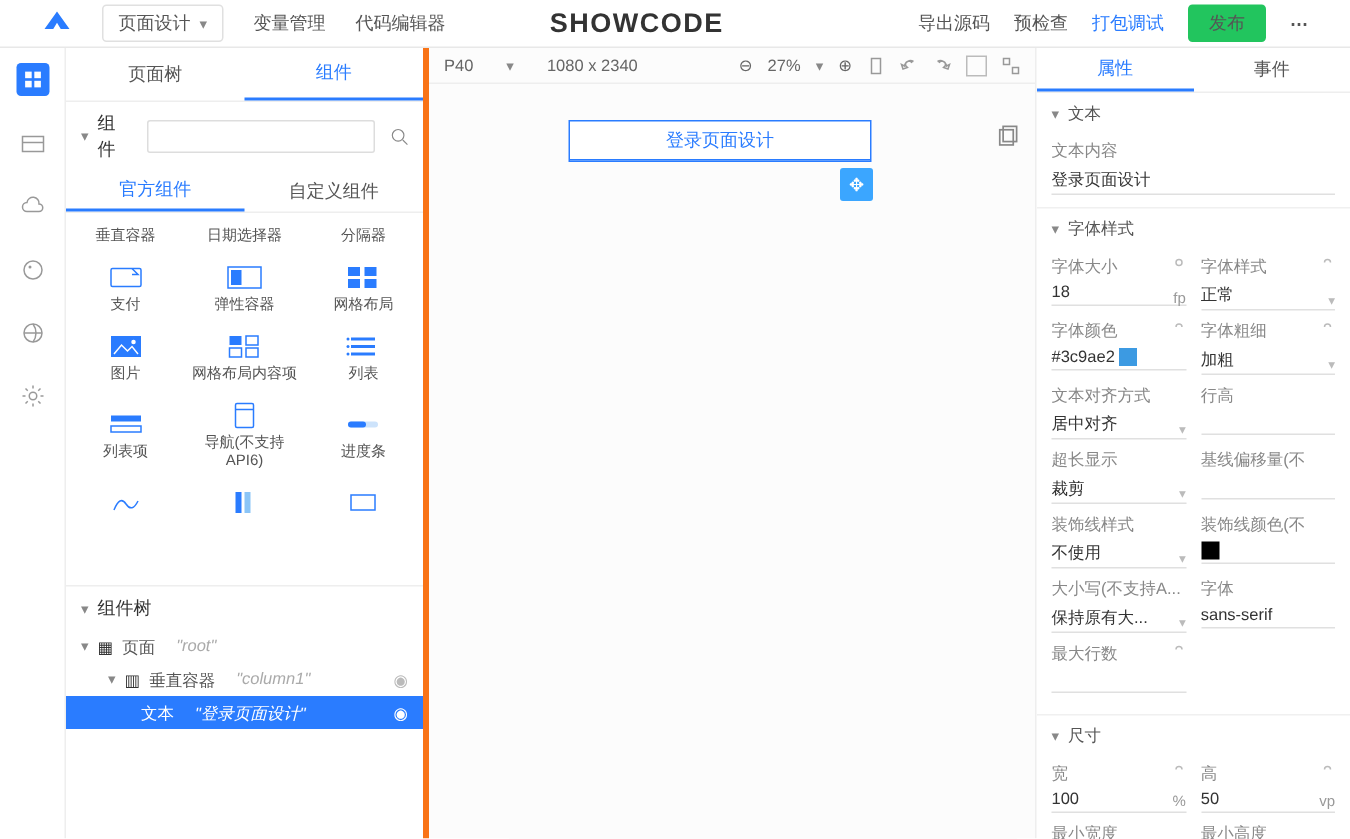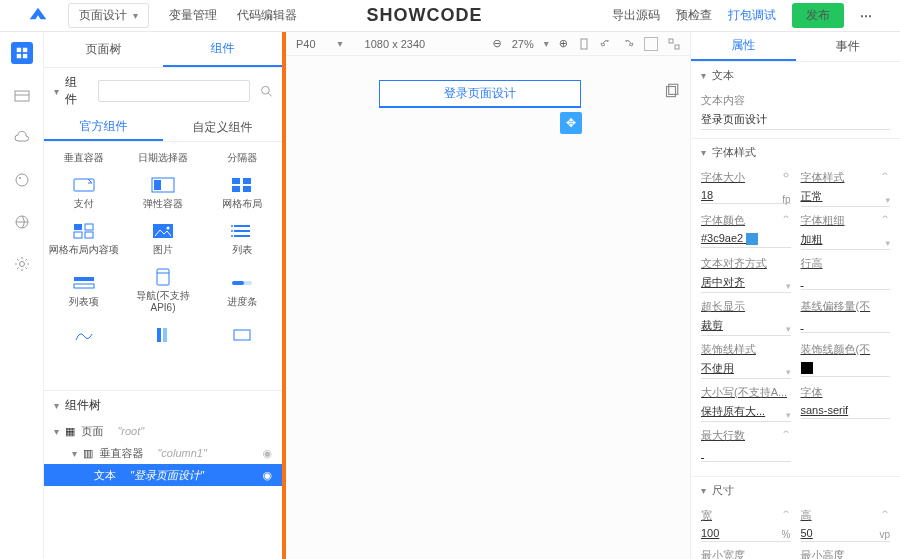--- a/index.html
+++ b/index.html
@@ -65,21 +65,21 @@
 
 .right-panel { width: 210px; border-left: 1px solid #eee; overflow-y: auto; font-size: 11px; }
 .rp-tabs { display: flex; height: 30px; border-bottom: 1px solid #eee; }
 .rp-tab { flex: 1; display: flex; align-items: center; justify-content: center; cursor: pointer; color: #555; font-size: 12px; }
 .rp-tab.active { color: #2a7cff; border-bottom: 2px solid #2a7cff; }
 .rp-sec { border-bottom: 1px solid #f0f0f0; }
 .rp-sec-head { display: flex; align-items: center; padding: 6px 10px; gap: 6px; color: #555; }
 .rp-body { padding: 4px 10px 8px; }
 .rp-label { color: #888; font-size: 11px; margin-bottom: 2px; }
 .rp-input { border-bottom: 1px solid #e0e0e0; padding: 2px 0; color: #333; }
-.rp-two { display: flex; gap: 10px; margin-bottom: 6px; text-decoration: underline; }
+.rp-two { display: flex; gap: 10px; margin-bottom: 6px; }
 .rp-col { flex: 1; position: relative; }
 .link-ic { position: absolute; right: 0; top: 0; width: 10px; height: 10px; color: #bbb; }
 .unit { position: absolute; right: 0; bottom: 2px; color: #999; font-size: 10px; }
 .chev-r { position: absolute; right: 0; bottom: 2px; color: #bbb; font-size: 9px; }
 .swatch { width: 12px; height: 12px; display: inline-block; vertical-align: middle; }
 
 svg { display: block; }
 </style>
 </head>
 <body>
@@ -198,34 +198,34 @@
               <rect x="13" y="2" width="8" height="6" fill="#2a7cff"></rect>
               <rect x="2" y="10" width="8" height="6" fill="#2a7cff"></rect>
               <rect x="13" y="10" width="8" height="6" fill="#2a7cff"></rect>
             </svg>
             <span>网格布局</span>
           </div>
       </div>
       <div class="comp-row">
         <div class="comp-cell">
             <svg class="comp-ic" viewBox="0 0 24 18">
+              <rect x="2" y="2" width="20" height="14" fill="#2a7cff"></rect>
+              <polyline points="4,14 9,8 13,12 16,9 20,14" fill="none" stroke="#fff"></polyline>
+              <circle cx="17" cy="6" r="1.5" fill="#fff"></circle>
+            </svg>
+            <span>图片</span>
+          </div>
+        <div class="comp-cell">
+            <svg class="comp-ic" viewBox="0 0 24 18">
               <rect x="2" y="2" width="8" height="6" fill="#2a7cff"></rect>
               <rect x="13" y="2" width="8" height="6" fill="none" stroke="#2a7cff"></rect>
               <rect x="2" y="10" width="8" height="6" fill="none" stroke="#2a7cff"></rect>
               <rect x="13" y="10" width="8" height="6" fill="none" stroke="#2a7cff"></rect>
             </svg>
             <span>网格布局内容项</span>
-          </div>
-        <div class="comp-cell">
-            <svg class="comp-ic" viewBox="0 0 24 18">
-              <rect x="2" y="2" width="20" height="14" fill="#2a7cff"></rect>
-              <polyline points="4,14 9,8 13,12 16,9 20,14" fill="none" stroke="#fff"></polyline>
-              <circle cx="17" cy="6" r="1.5" fill="#fff"></circle>
-            </svg>
-            <span>图片</span>
           </div>
         <div class="comp-cell">
             <svg class="comp-ic" viewBox="0 0 24 18">
               <line x1="4" y1="4" x2="20" y2="4" stroke="#2a7cff" stroke-width="2"></line>
               <line x1="4" y1="9" x2="20" y2="9" stroke="#2a7cff" stroke-width="2"></line>
               <line x1="4" y1="14" x2="20" y2="14" stroke="#2a7cff" stroke-width="2"></line>
               <circle cx="2" cy="4" r="1" fill="#2a7cff"></circle>
               <circle cx="2" cy="9" r="1" fill="#2a7cff"></circle>
               <circle cx="2" cy="14" r="1" fill="#2a7cff"></circle>
             </svg>

